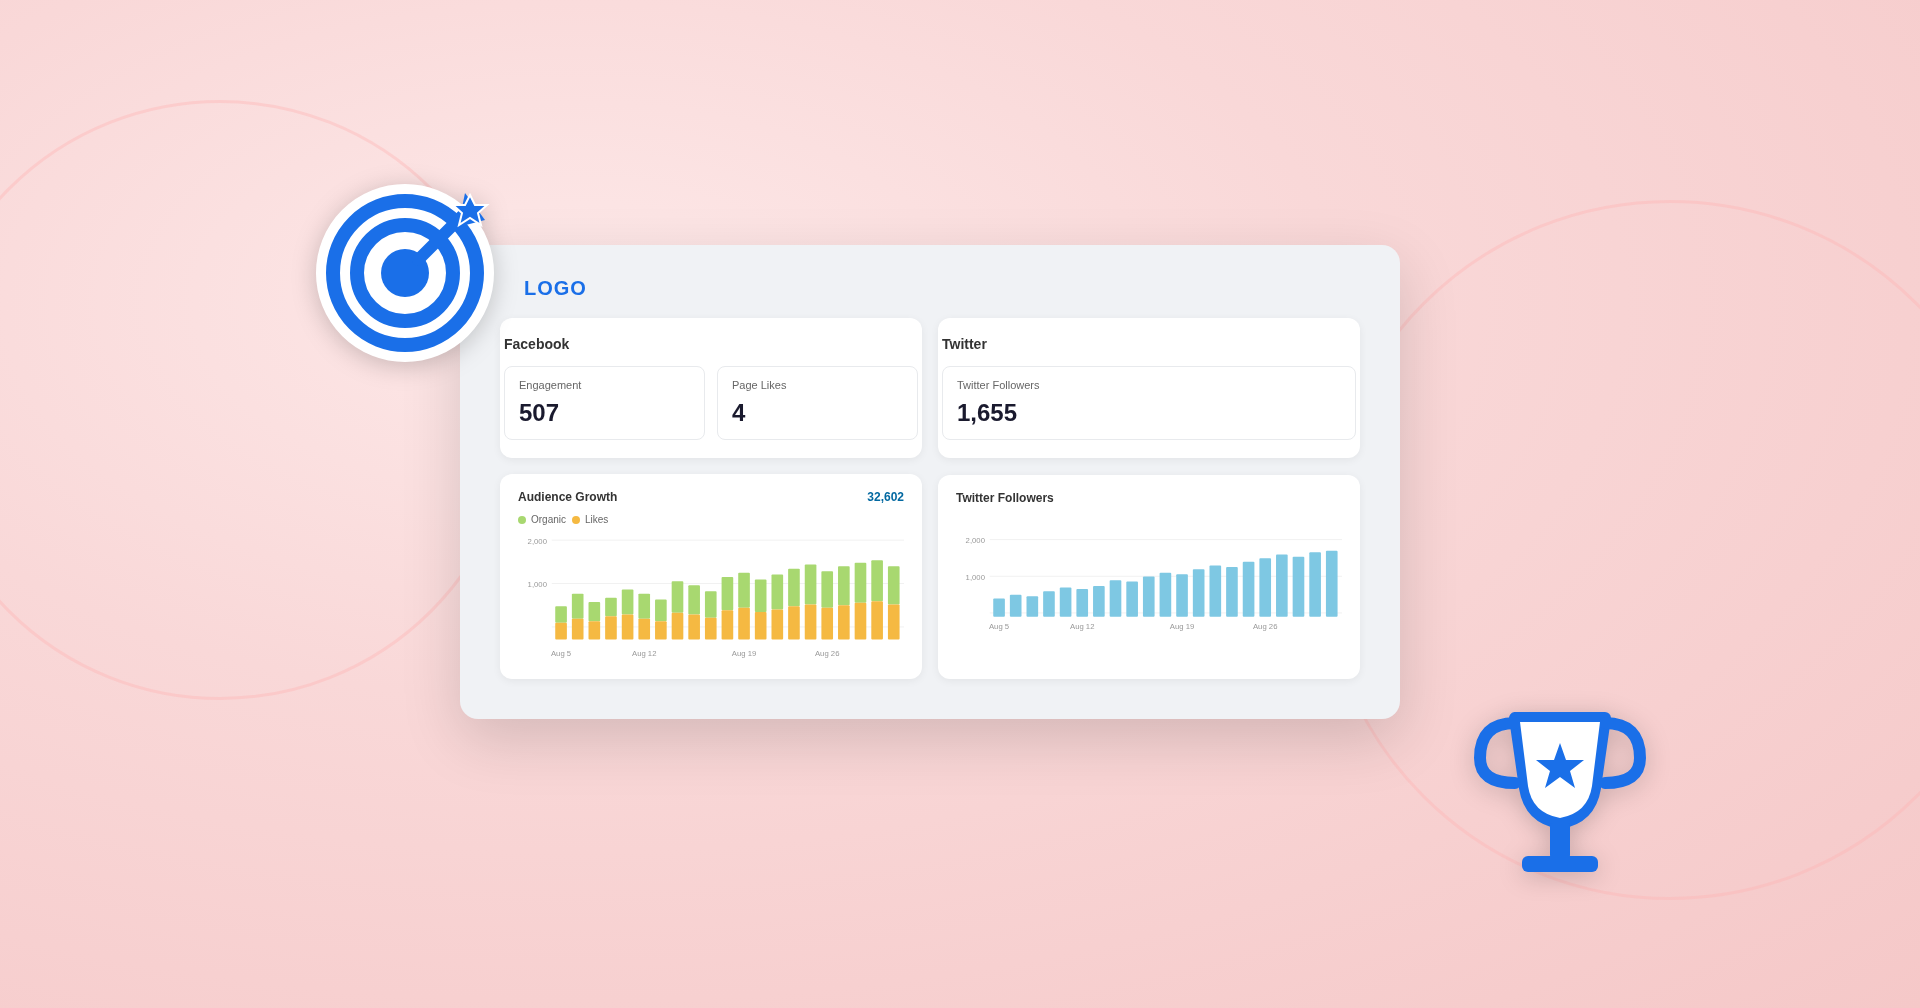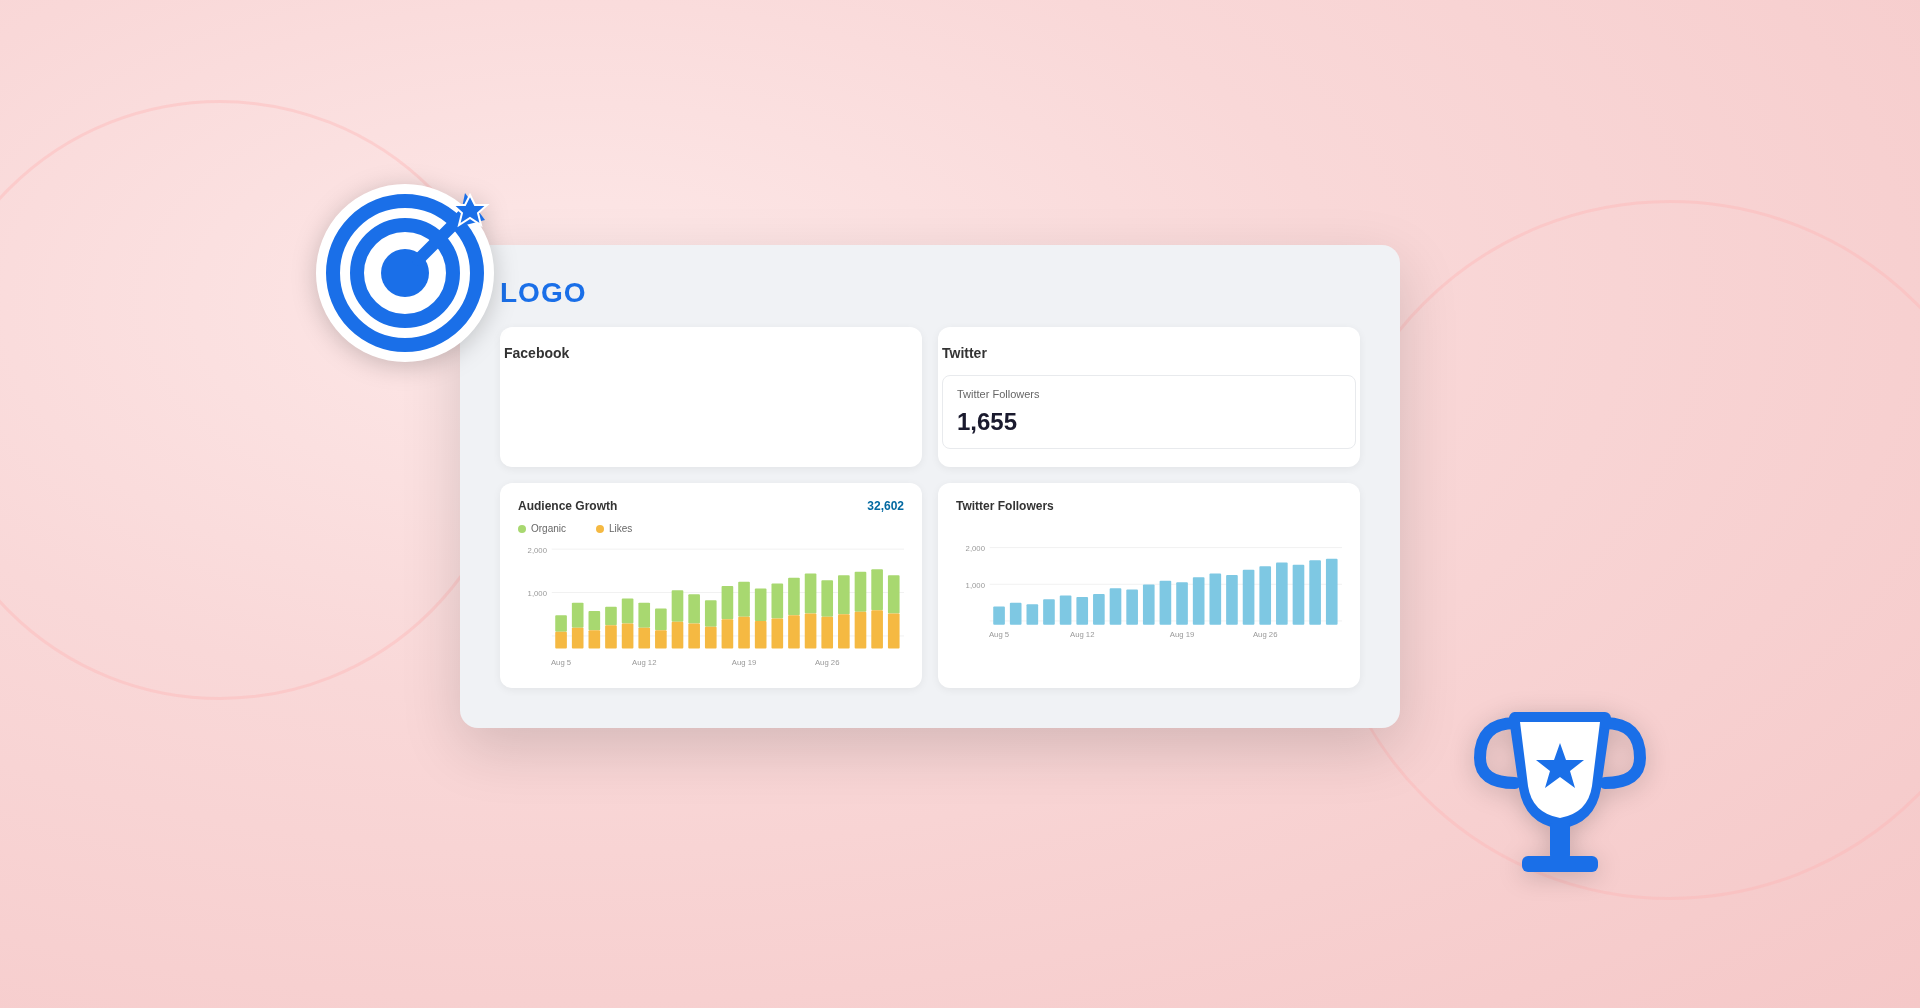--- a/index.html
+++ b/index.html
@@ -69,24 +69,25 @@
       z-index: 5;
     }
 
     .logo-bar {
       display: flex;
       align-items: center;
       margin-bottom: 18px;
     }
 
     .logo-text {
-      font-size: 28px;
+      font-size: 20px;
       font-weight: 800;
       color: #1a6fe8;
       letter-spacing: 1px;
+      margin-left: 24px;
     }
 
     .report-title {
       text-align: center;
       font-size: 26px;
       font-weight: 700;
       color: #1a1a2e;
       margin-bottom: 24px;
     }
 
@@ -132,20 +133,21 @@
 
     .kpi-metric-value {
       font-size: 24px;
       font-weight: 700;
       color: #1a1a2e;
     }
 
     .chart-sections {
       display: flex;
       gap: 16px;
+      align-items: flex-end;
     }
 
     .chart-section {
       flex: 1;
       background: #fff;
       border-radius: 12px;
       padding: 16px 18px;
       box-shadow: 0 2px 8px rgba(0,0,0,0.06);
     }
 
@@ -163,21 +165,21 @@
     }
 
     .chart-total {
       font-size: 12px;
       font-weight: 600;
       color: #0369a1;
     }
 
     .chart-legend {
       display: flex;
-      gap: 30px;
+      gap: 6px;
       margin-bottom: 8px;
     }
 
     .legend-item {
       display: flex;
       align-items: center;
       gap: 5px;
       font-size: 10px;
       color: #666;
     }
@@ -244,20 +246,30 @@
 
   <div class="logo-bar">
     <span class="logo-text">LOGO</span>
   </div>
 
 
   <div class="kpi-sections">
 
     <div class="kpi-section">
       <div class="kpi-section-title">Facebook</div>
+      <div class="kpi-metrics">
+        <div class="kpi-metric">
+          <div class="kpi-metric-label">Engagement</div>
+          <div class="kpi-metric-value">507</div>
+        </div>
+        <div class="kpi-metric">
+          <div class="kpi-metric-label">Page Likes</div>
+          <div class="kpi-metric-value">4</div>
+        </div>
+      </div>
     </div>
 
     <div class="kpi-section">
       <div class="kpi-section-title">Twitter</div>
       <div class="kpi-metrics">
         <div class="kpi-metric">
           <div class="kpi-metric-label">Twitter Followers</div>
           <div class="kpi-metric-value">1,655</div>
         </div>
       </div>

